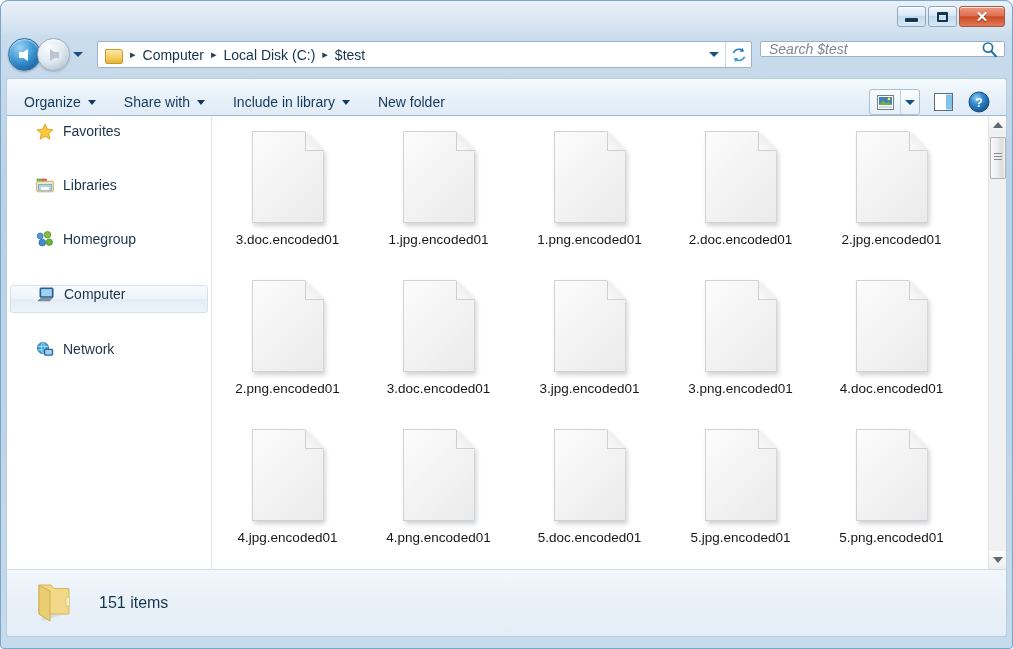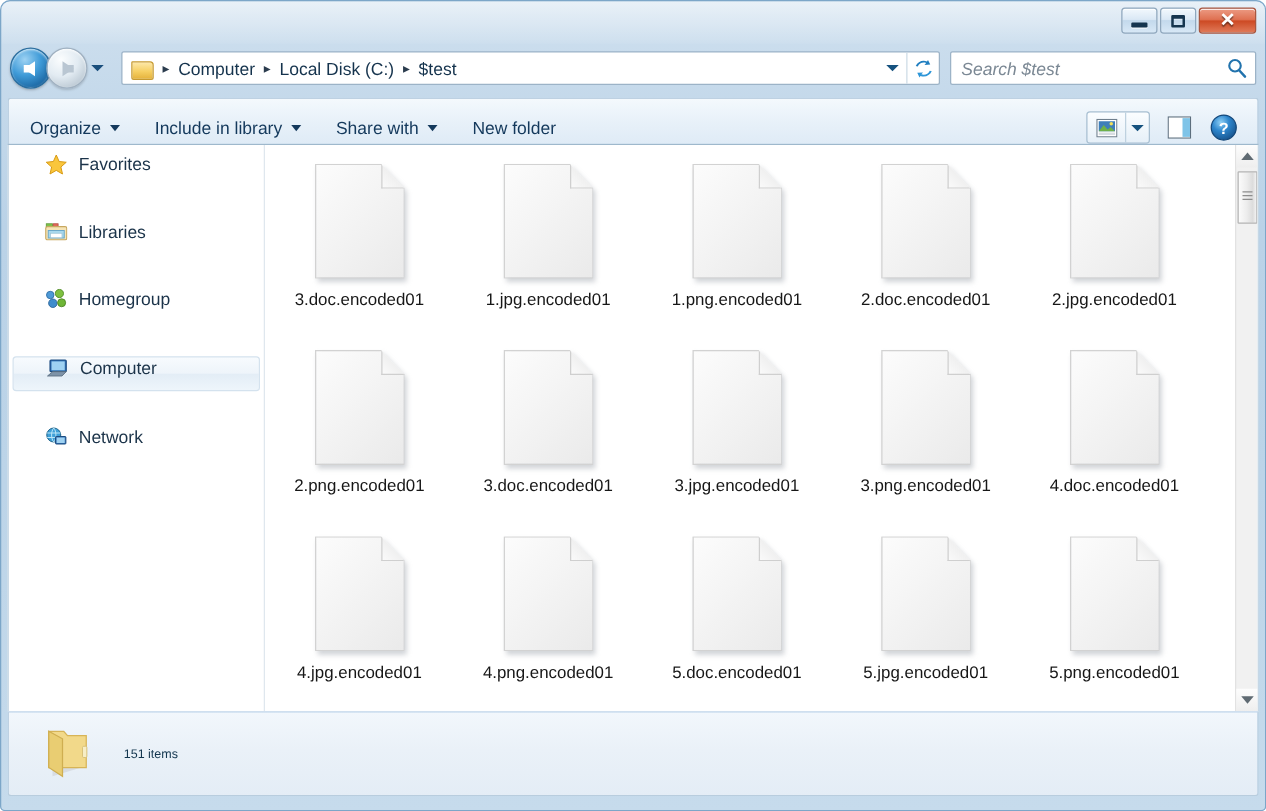--- a/index.html
+++ b/index.html
@@ -203,21 +203,21 @@
   .addr-refresh {
     width: 26px; height: 25px;
     border-left: 1px solid #cddbe6;
     display: flex; align-items: center; justify-content: center;
     flex: none;
   }
 
   .search-box {
     position: absolute;
     left: 760px; top: 7px;
-    width: 245px; height: 27px;
+    width: 245px; height: 16px;
     background: #ffffff;
     border: 1px solid #9cb3c7;
     border-radius: 2px;
     display: flex; align-items: center;
   }
   .search-input {
     flex: 1;
     border: none;
     outline: none;
     background: transparent;
@@ -448,21 +448,21 @@
     align-items: center;
     padding-left: 22px;
     gap: 20px;
   }
   .status-folder {
     width: 50px; height: 44px;
     position: relative;
     flex: none;
   }
   .status-text {
-    font-size: 10px;
+    font-size: 16px;
     color: #13364f;
   }
 
 </style>
 </head>
 <body>
 
 <div class="window-frame">
   <div class="frame-hl"></div>
 
@@ -525,26 +525,26 @@
   </div>
 
   <div class="toolbar">
 
     <div class="tb-item">
       <span>Organize</span>
       <span class="tb-caret"></span>
     </div>
 
     <div class="tb-item">
+      <span>Share with</span>
+      <span class="tb-caret"></span>
+    </div>
+
+    <div class="tb-item">
       <span>Include in library</span>
-      <span class="tb-caret"></span>
-    </div>
-
-    <div class="tb-item">
-      <span>Share with</span>
       <span class="tb-caret"></span>
     </div>
 
     <div class="tb-item">
       <span>New folder</span>
     </div>
 
     <div class="tb-right">
       <div class="viewbtn">
         <div class="vb-main">

